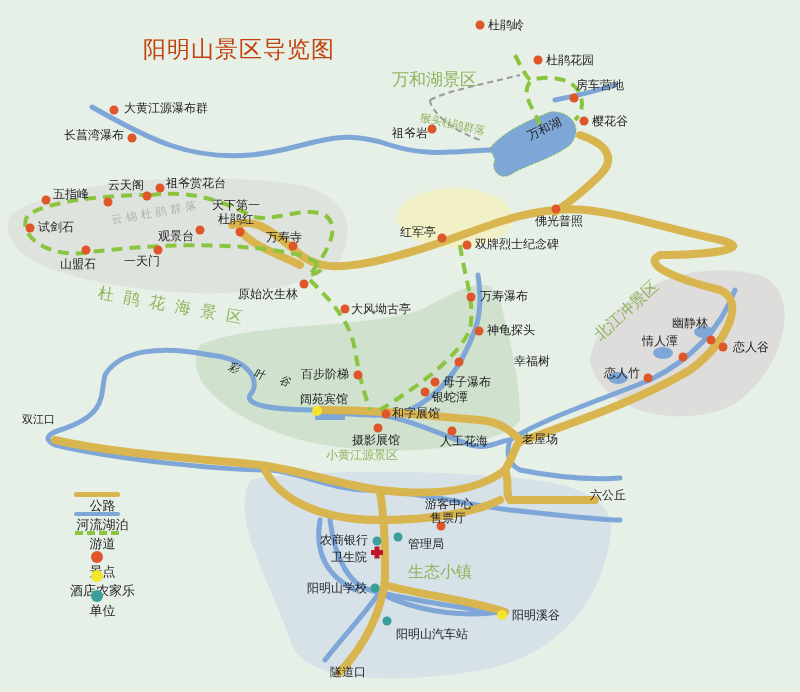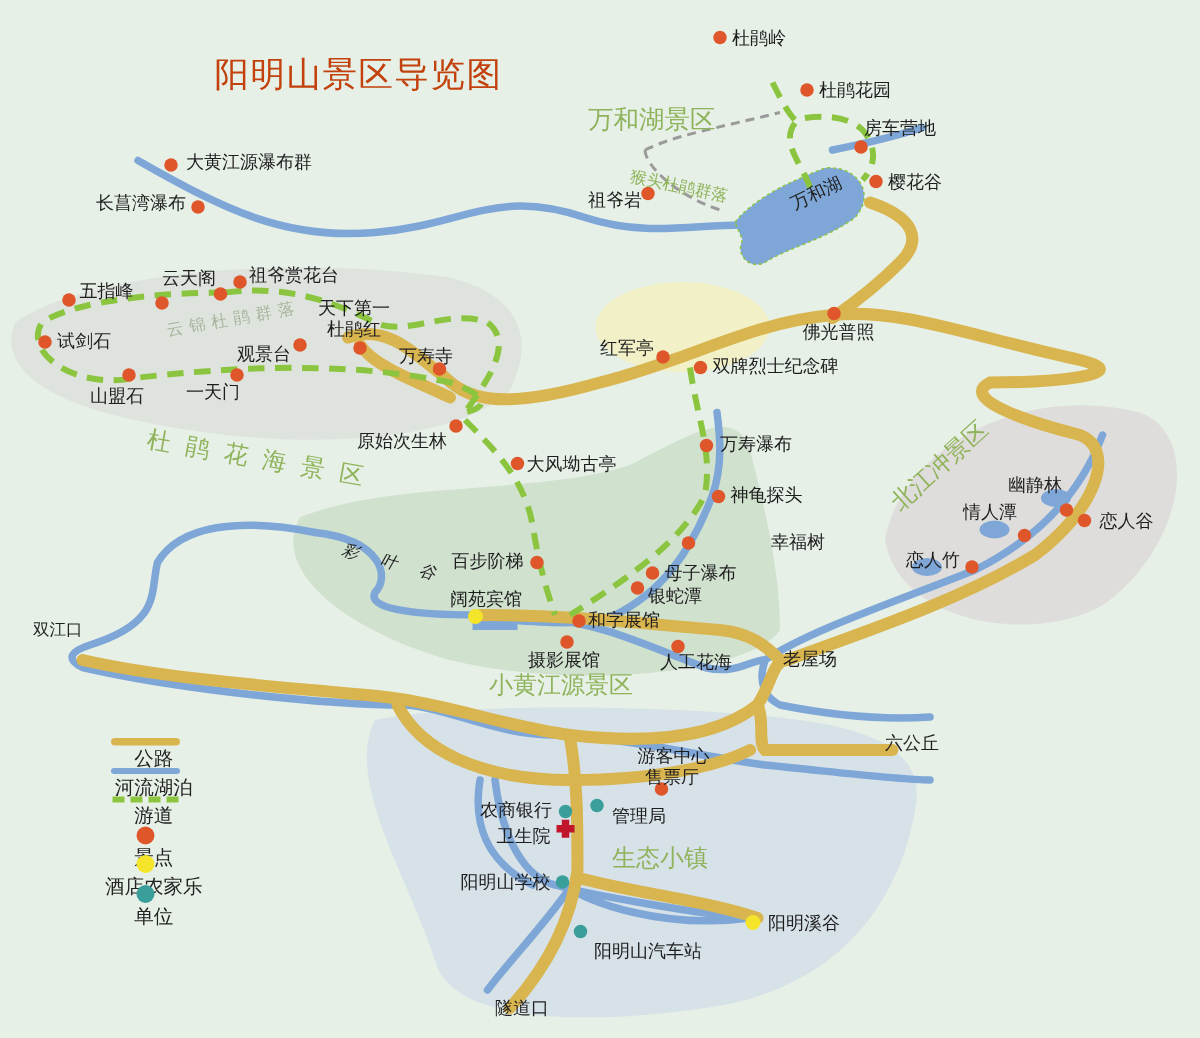--- a/index.html
+++ b/index.html
@@ -126,21 +126,21 @@
         <rect x="371" y="550" width="12" height="5"></rect>
         <rect x="374.5" y="546.5" width="5" height="12"></rect>
       </g>
 </svg>
 
 <div class="title">阳明山景区导览图</div>
 
 <div class="zone" style="left:392px;top:68px;font-size:17px;">万和湖景区</div>
 <div class="zone" style="left:100px;top:283px;font-size:16px;letter-spacing:10px;transform:rotate(10deg);transform-origin:left top;">杜鹃花海景区</div>
 <div class="zone" style="left:590px;top:330px;font-size:16px;transform:rotate(-42deg);transform-origin:left top;">北江冲景区</div>
-<div class="zone" style="left:326px;top:447px;font-size:16px;">小黄江源景区</div>
+<div class="zone" style="left:326px;top:447px;font-size:12px;">小黄江源景区</div>
 <div class="zone" style="left:408px;top:562px;font-size:16px;">生态小镇</div>
 
 <div class="zone" style="left:422px;top:110px;font-size:11px;transform:rotate(12deg);transform-origin:left top;">猴头杜鹃群落</div>
 <div class="zone" style="left:110px;top:213px;font-size:11px;letter-spacing:4px;color:#a8b59e;transform:rotate(-10deg);transform-origin:left top;">云锦杜鹃群落</div>
 <div class="lbl" style="left:230px;top:360px;font-size:11px;font-style:italic;letter-spacing:6px;transform:rotate(15deg);transform-origin:left top;">彩 叶 谷</div>
 <div class="lbl" style="left:525px;top:130px;font-size:12px;transform:rotate(-25deg);transform-origin:left top;">万和湖</div>
 
 <div class="lbl" style="left:488px;top:18px;">杜鹃岭</div>
 <div class="lbl" style="left:546px;top:53px;">杜鹃花园</div>
 <div class="lbl" style="left:576px;top:78px;">房车营地</div>

